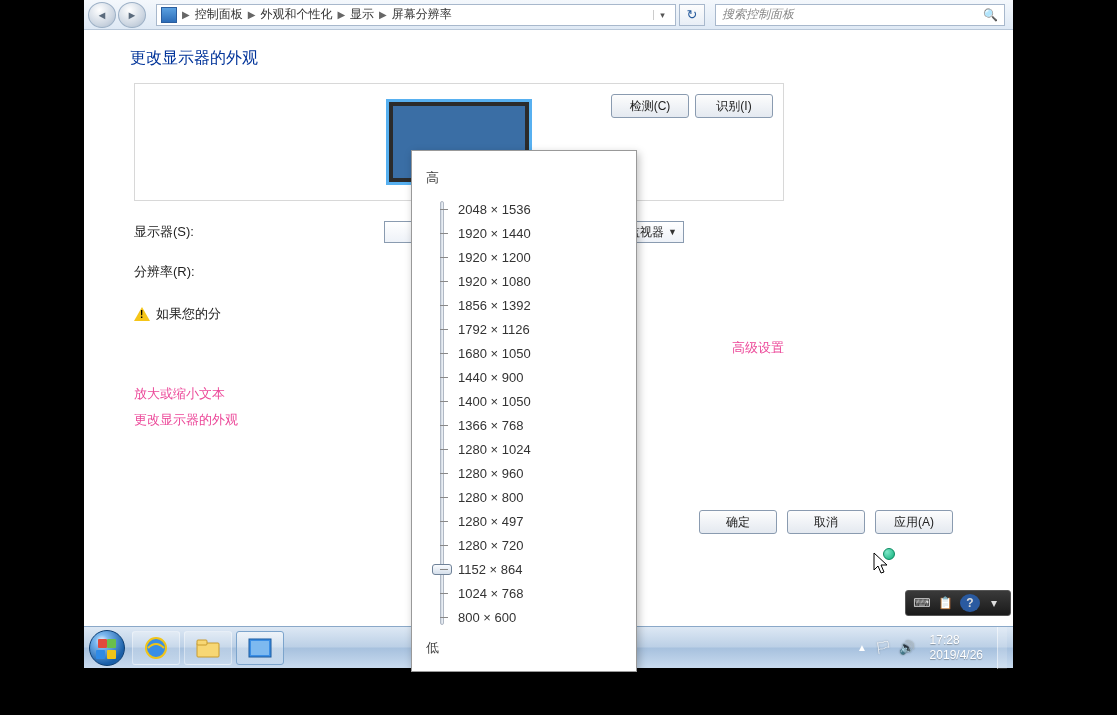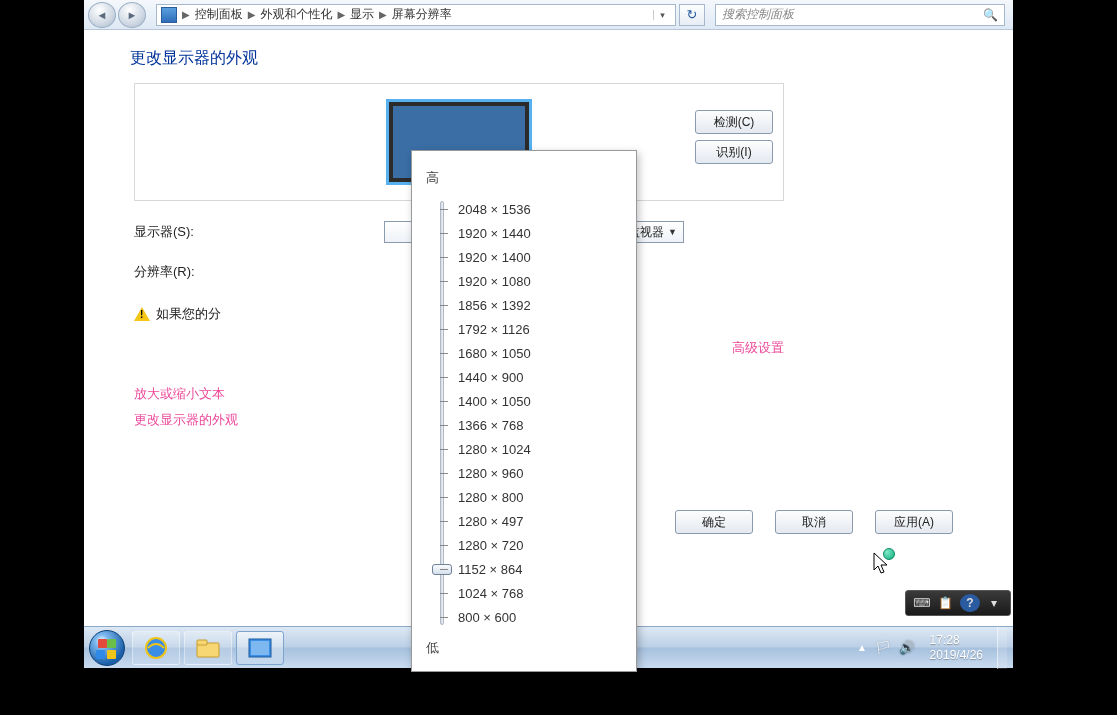--- a/index.html
+++ b/index.html
@@ -99,21 +99,21 @@
       background:#fff;
       position: relative;
       display:flex; align-items:center; justify-content:center;
     }
     .monitor-preview {
       width: 140px; height: 80px;
       background: #3a6ea5;
       border: 4px solid #2b2b2b;
       box-shadow: 0 0 0 3px #57b0f0;
     }
-    .side-btns { position:absolute; right:10px; top:26px; display:flex; flex-direction:column; gap:6px;}
+    .side-btns { position:absolute; right:10px; top:10px; display:flex; flex-direction:row; gap:6px;}
     .win-btn {
       min-width: 78px;
       height: 24px;
       background: linear-gradient(#fdfdfd,#e4e9f0);
       border: 1px solid #8a9bb0;
       border-radius: 3px;
       font-size:12px;
       color:#222;
       padding: 0 10px;
     }
@@ -145,21 +145,21 @@
     
     .link { color:#ec4899; font-size:13px; cursor:pointer;}
     .adv-link { display:block; text-align:right; margin-top:16px; width:650px;}
     .text-links { margin-top:28px;}
     .text-links .link{ display:block; margin-bottom:8px;}
     
     .bottom-btns {
       position:absolute;
       right: 60px;
       top: 480px;
-      display:flex; gap:22px;
+      display:flex; gap:10px;
     }
     
     
     .res-popup {
       position:absolute;
       left: 327px; top:120px;
       width: 226px;
       background:#fff;
       border:1px solid #999;
       box-shadow: 2px 3px 8px rgba(0,0,0,0.25);
@@ -351,21 +351,21 @@
     <div class="res-popup">
       <div class="lbl-high">高</div>
       <div class="res-list">
         <div class="slider-track">
           <div class="slider-rail"></div>
           <div class="slider-thumb" id="slider-thumb" style="top: 367px;"></div>
         </div>
         <div class="ticks" id="res-ticks">
             <div class="tick-item">2048 × 1536</div>
             <div class="tick-item">1920 × 1440</div>
-            <div class="tick-item">1920 × 1400</div>
+            <div class="tick-item">1920 × 1200</div>
             <div class="tick-item">1920 × 1080</div>
             <div class="tick-item">1856 × 1392</div>
             <div class="tick-item">1792 × 1126</div>
             <div class="tick-item">1680 × 1050</div>
             <div class="tick-item">1440 × 900</div>
             <div class="tick-item">1400 × 1050</div>
             <div class="tick-item">1366 × 768</div>
             <div class="tick-item">1280 × 1024</div>
             <div class="tick-item">1280 × 960</div>
             <div class="tick-item">1280 × 800</div>

